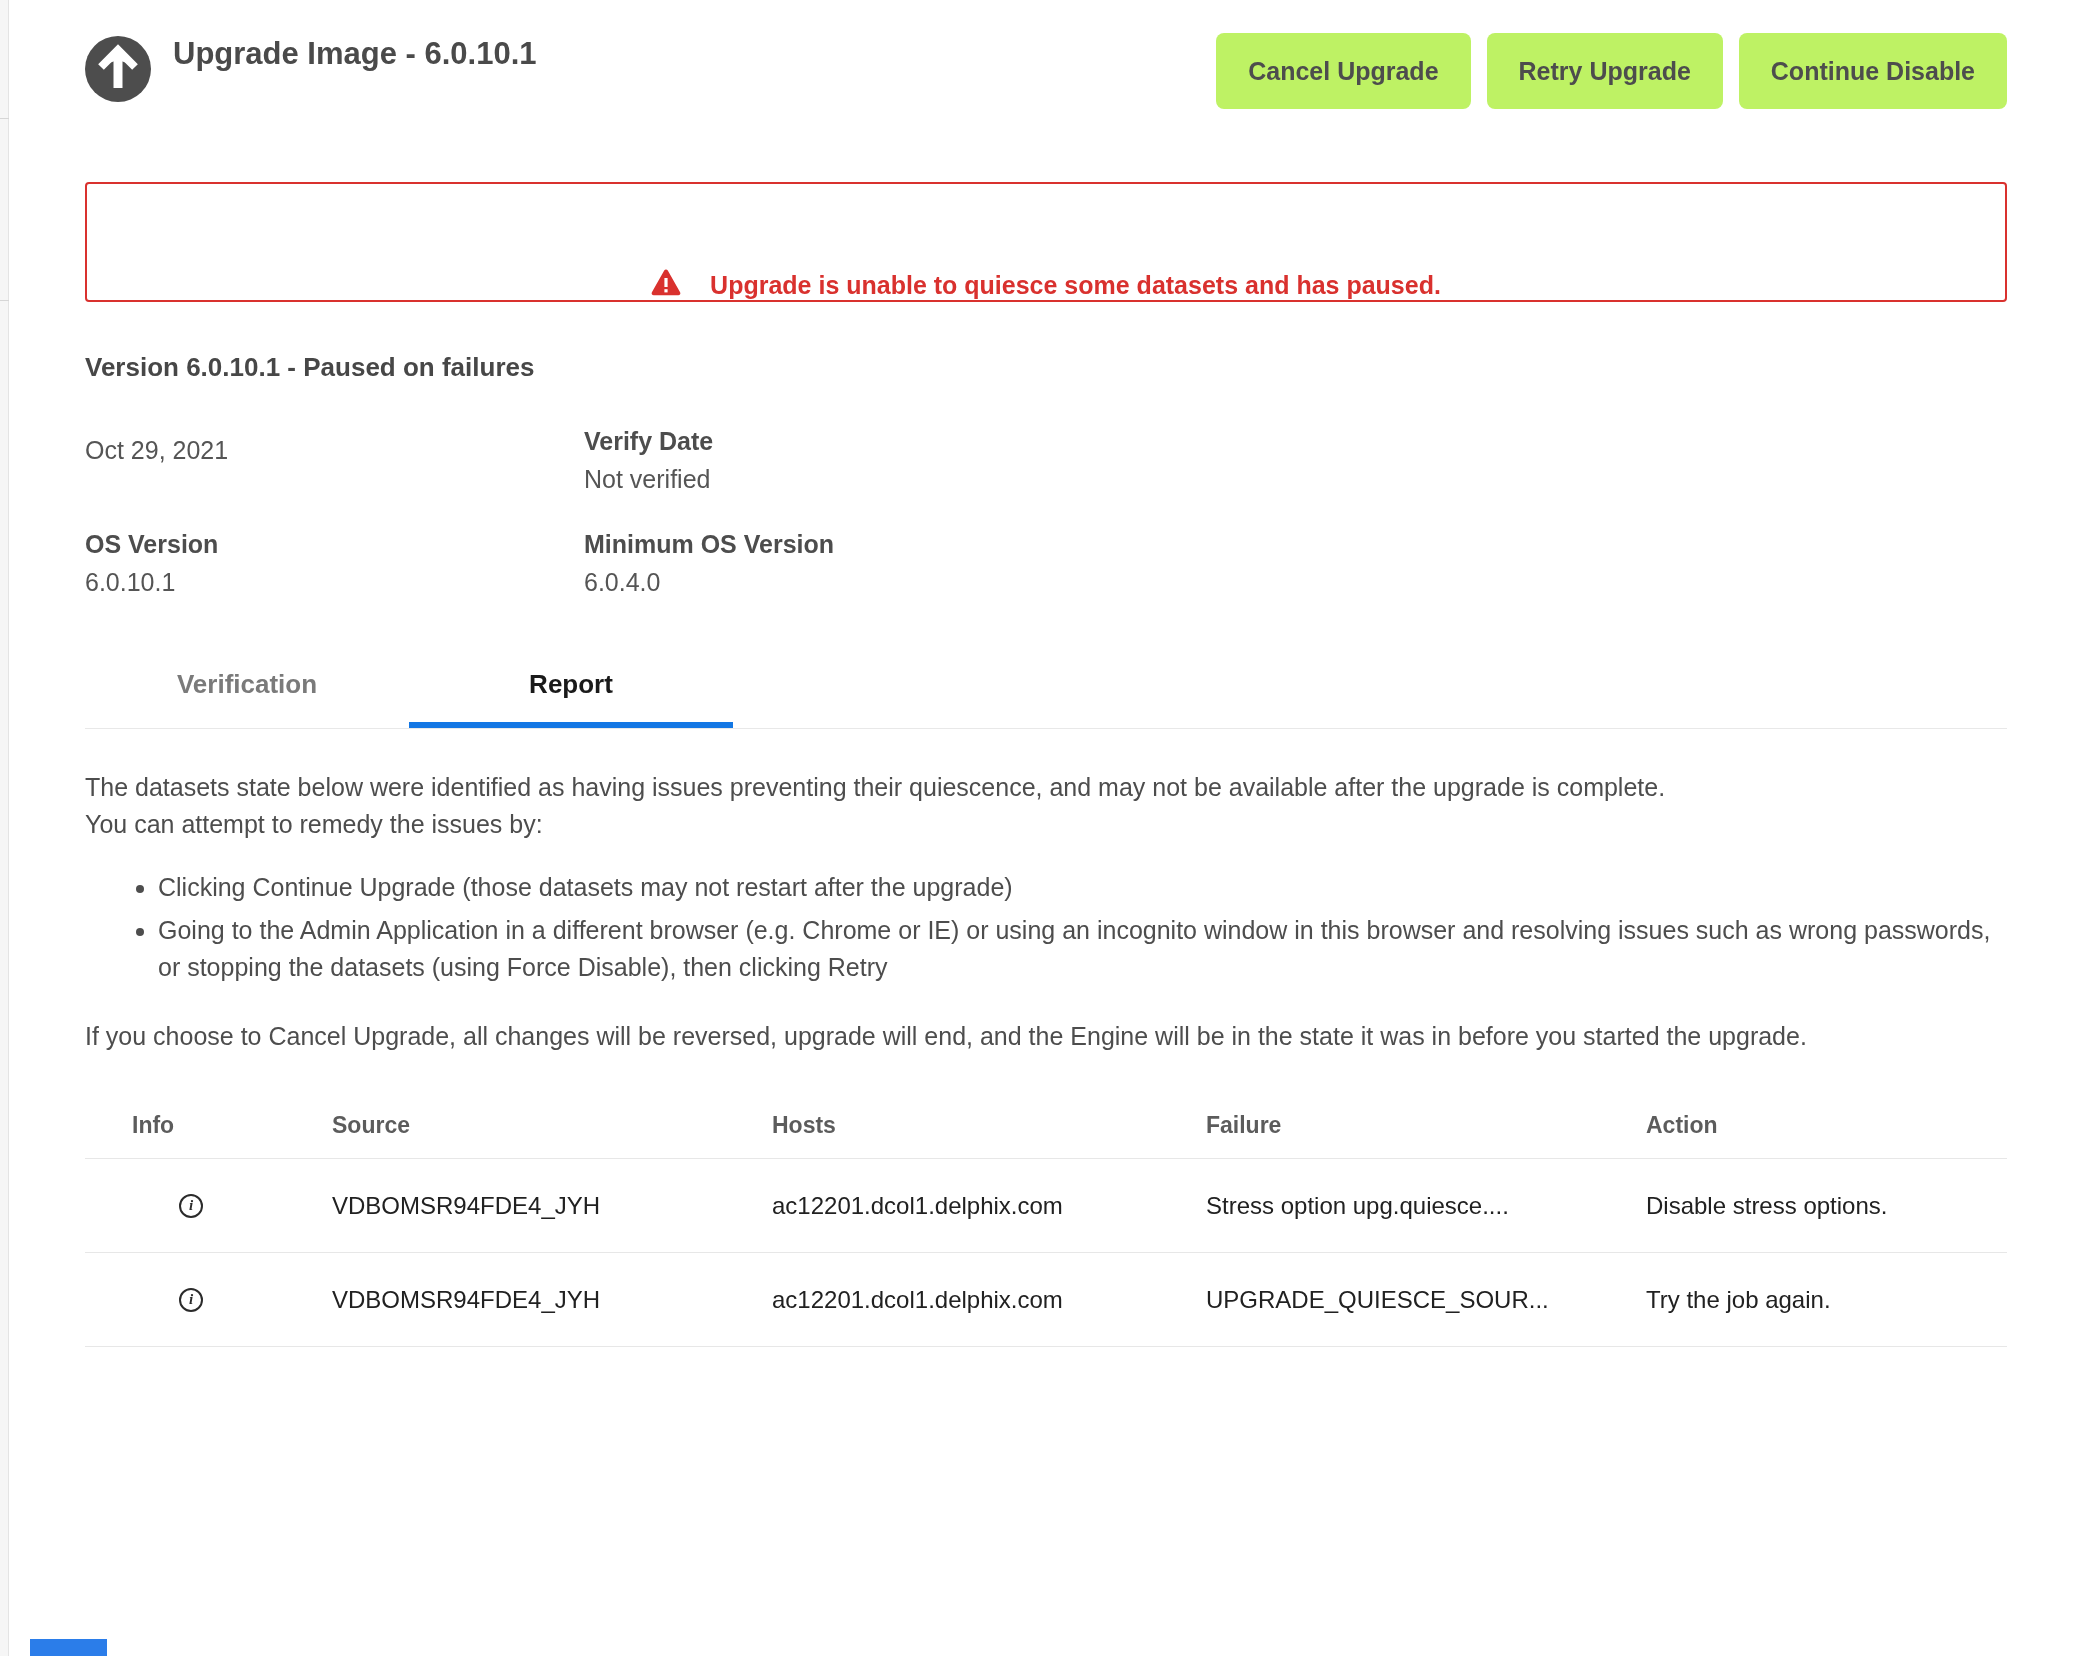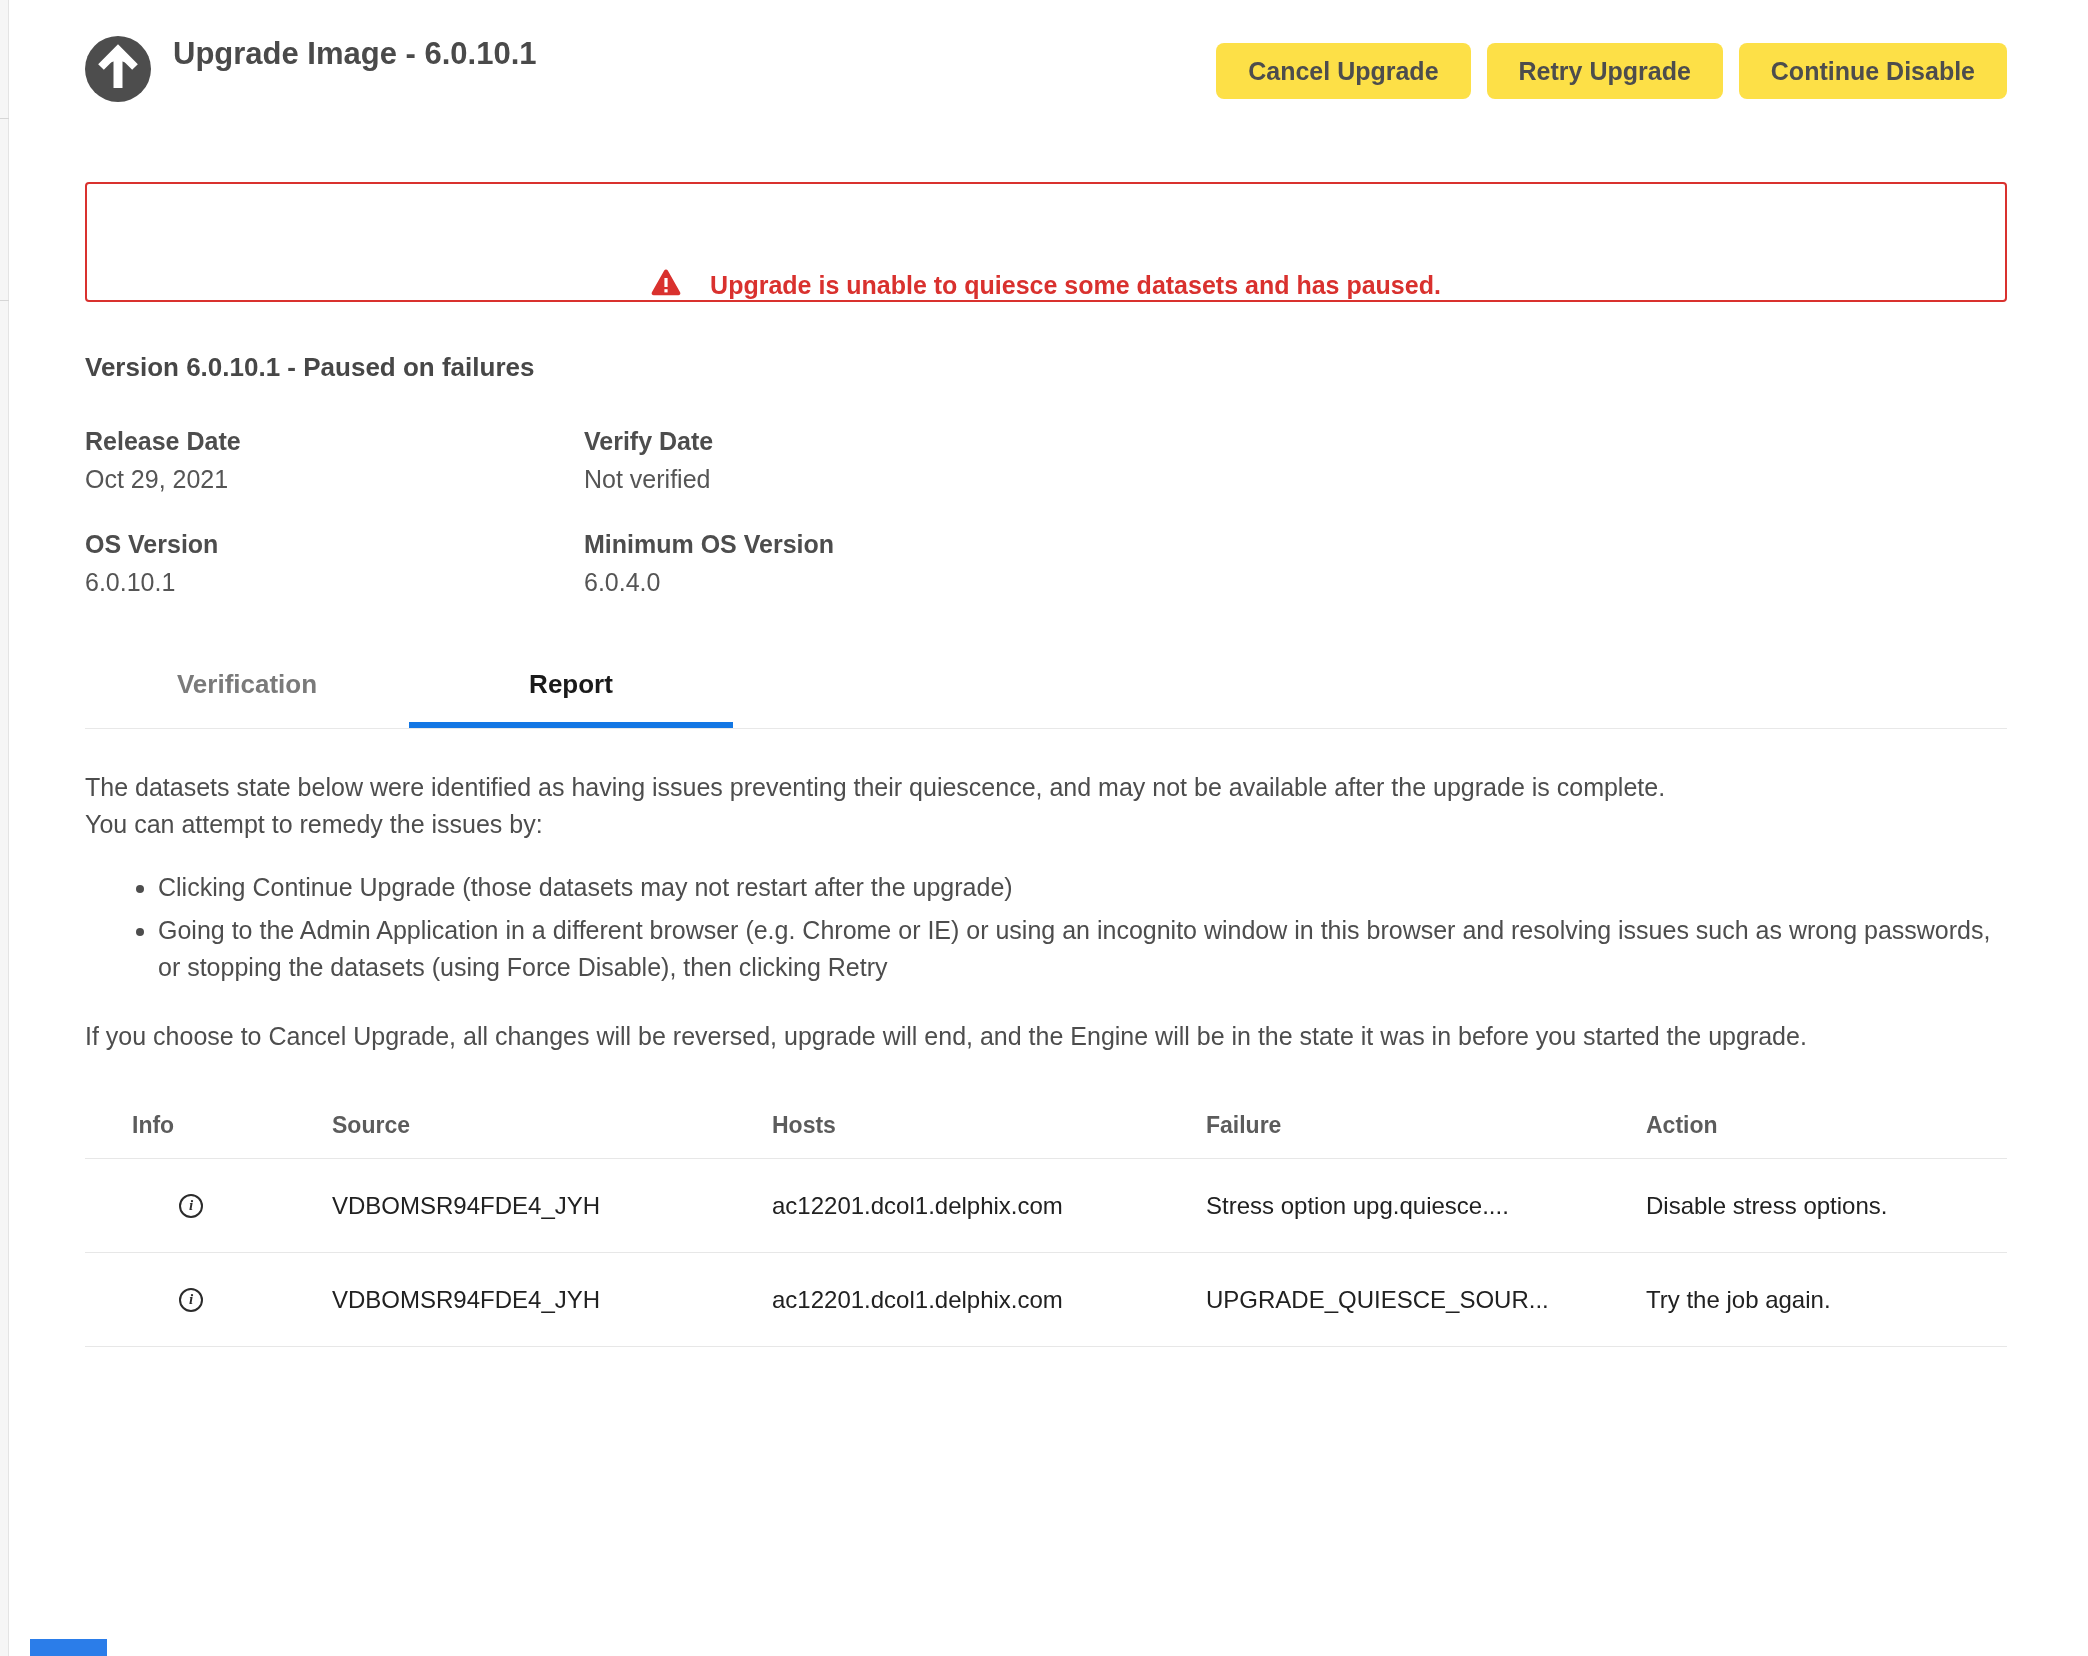--- a/index.html
+++ b/index.html
@@ -10,21 +10,21 @@
     background:#f6f6f6; border-right:1px solid #e4e4e4; }
   .left-strip .seg1 { position:absolute; left:0; top:118px; width:9px; height:1px; background:#d6d6d6; }
   .left-strip .seg2 { position:absolute; left:0; top:300px; width:9px; height:1px; background:#d6d6d6; }
   .content { position:absolute; left:85px; top:0; width:1922px; }
 
   
   .hdr { display:flex; align-items:center; justify-content:space-between; margin-top:33px; height:76px; }
   .hdr-left { display:flex; gap:22px; }
   .hdr-title { font-size:31px; font-weight:bold; color:#4a4a4a; }
   .hdr-actions { display:flex; gap:16px; }
-  .btn { background:#fde047; border:none; border-radius:8px; padding:0 32px; height:56px;
+  .btn { background:#bef264; border:none; border-radius:8px; padding:0 32px; height:76px;
     font-family:inherit; font-size:25px; color:#4d4d4d; font-weight:bold; cursor:pointer; }
 
   
   .alert { margin-top:73px; height:120px; border:2px solid #d9312e; border-radius:4px;
     display:flex; align-items:flex-end; justify-content:center; gap:29px;font-weight:bold; }
   .alert-text { color:#d9312e; font-size:25px; }
 
   
   .ver-heading { margin-top:50px; font-size:26px; font-weight:bold; color:#474747; }
   .meta { margin-top:44px; display:grid; grid-template-columns:499px auto; row-gap:36px; }
@@ -101,21 +101,20 @@
           <rect x="13.4" y="20.2" width="3.2" height="3.2" fill="#ffffff"></rect>
         </svg>
       </span>
       <span class="alert-text">Upgrade is unable to quiesce some datasets and has paused.</span>
     </div>
 
     <div class="ver-heading">Version 6.0.10.1 - Paused on failures</div>
 
     <div class="meta">
       <div>
-        <div class="meta-label">Release Date</div>
         <div class="meta-value">Oct 29, 2021</div>
       </div>
       <div>
         <div class="meta-label">Verify Date</div>
         <div class="meta-value">Not verified</div>
       </div>
       <div>
         <div class="meta-label">OS Version</div>
         <div class="meta-value">6.0.10.1</div>
       </div>

